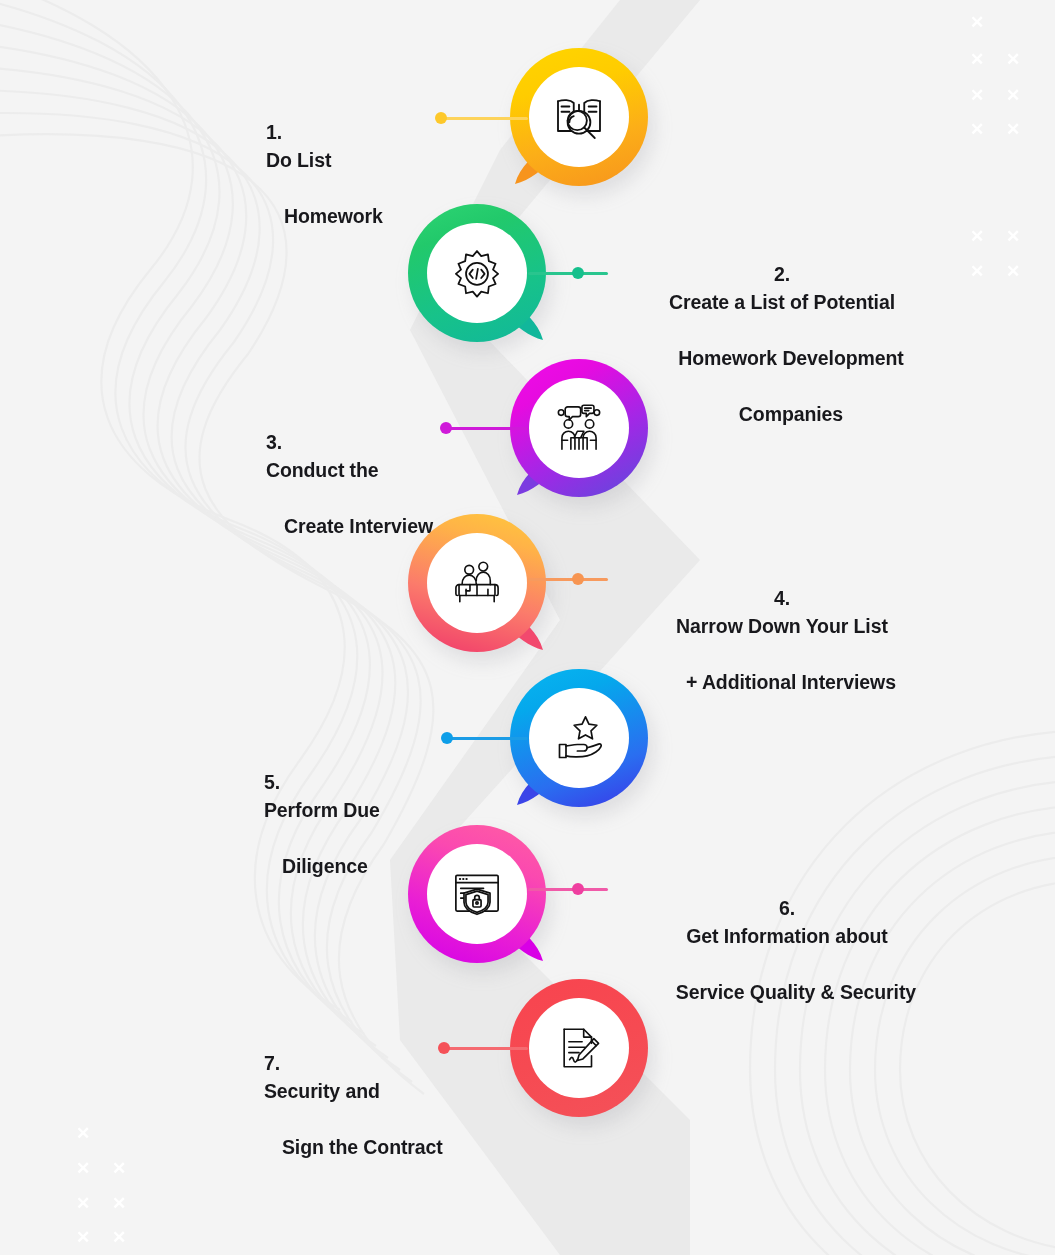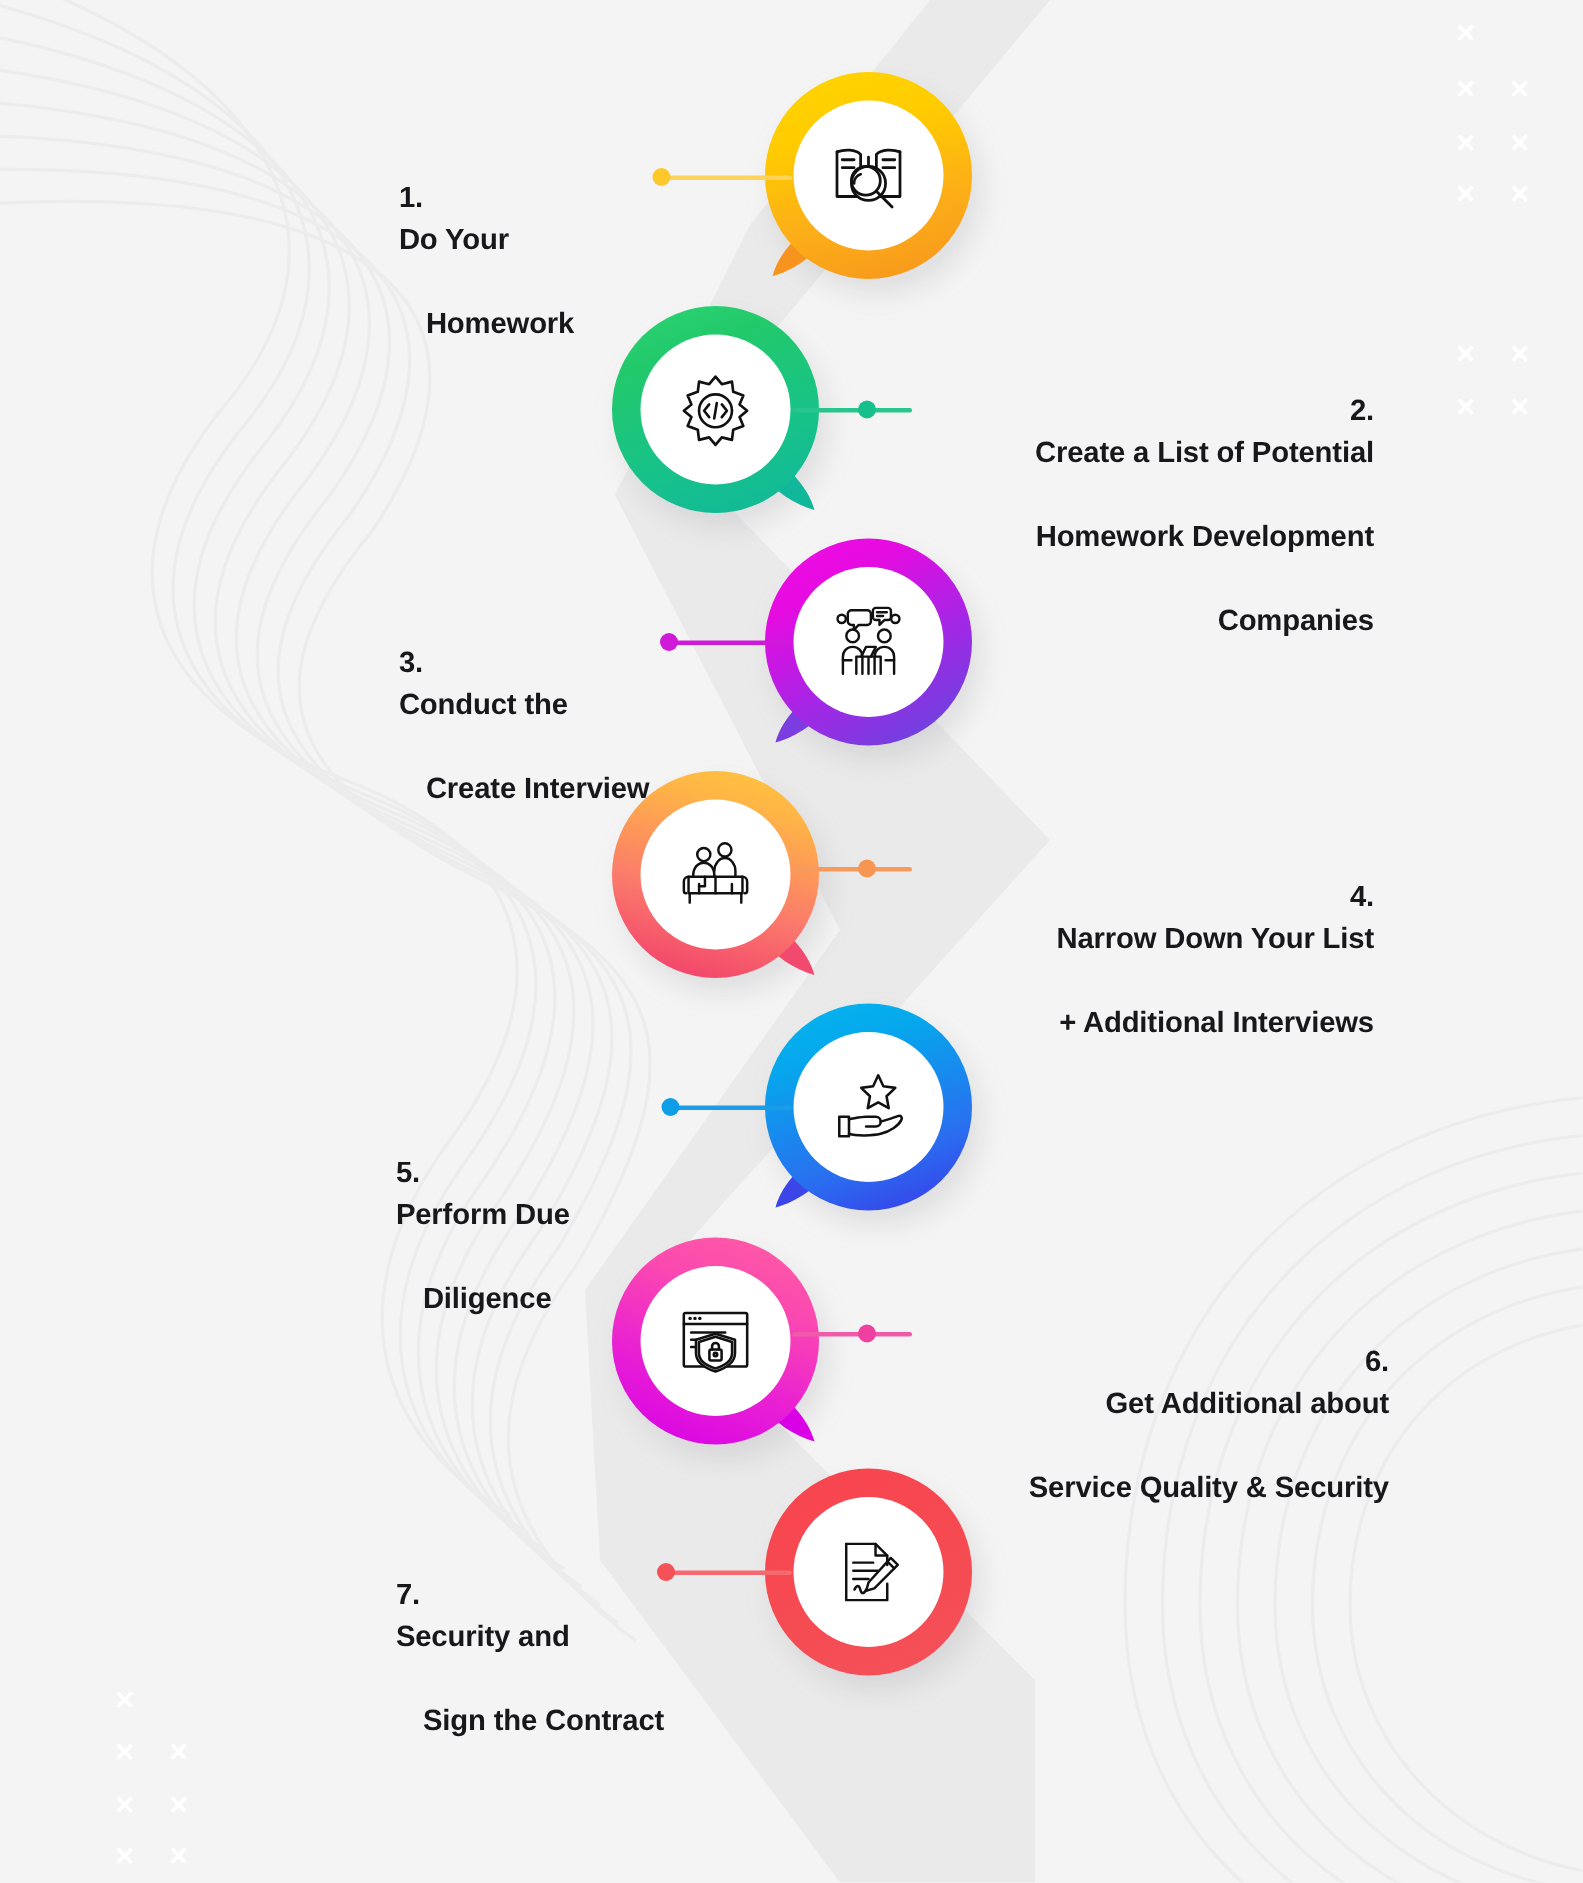--- a/index.html
+++ b/index.html
@@ -52,21 +52,21 @@
 
   .label{
     position:absolute;
     font-size:19.5px;
     font-weight:bold;
     line-height:28px;
     color:#18181c;
     letter-spacing:-.1px;
     white-space:pre;
   }
-  .label.right{text-align:right;}
+  .label.right{text-align:center;}
   .label.left{text-align:left;}
 
   .logo{
     position:absolute;
     right:18px;bottom:28px;
     font-size:25px;
     font-weight:bold;
     letter-spacing:-.6px;
     color:#121214;
     white-space:pre;
@@ -145,21 +145,21 @@
     <span class="xmark" style="left:112px;top:1160px;">✕</span>
     <span class="xmark" style="left:76px;top:1195px;">✕</span>
     <span class="xmark" style="left:112px;top:1195px;">✕</span>
     <span class="xmark" style="left:76px;top:1229px;">✕</span>
     <span class="xmark" style="left:112px;top:1229px;">✕</span>
   </div>
 
   <div class="step" style="left:0;top:0;">
     <div class="label left" style="left:234px;top:90px;width:230px;">
       <span>1.</span>
-      <span>Do Your</span><br>
+      <span>Do List</span><br>
       <span style="display:inline-block;width:18px;"></span><span>Homework</span>
     </div>
     <div class="cdot" style="left:435px;top:112px;background:#fdc82a;"></div>
     <div class="connector" style="left:444px;top:117px;width:84px;background:#fdd35a;"></div>
 
     <div class="node-shadow" style="left:516px;top:58px;"></div>
     <div class="node" style="left:510px;top:48px;">
       <svg class="tail" style="left:4px;top:92px;" width="40" height="46" viewBox="0 0 40 46">
         <path d="M34,2 C20,16 6,26 1,44 C16,40 30,30 38,16 Z" fill="#f7941d"></path>
       </svg>
@@ -317,21 +317,21 @@
           <rect x="27" y="39" width="10" height="9" rx="1.4"></rect>
           <path d="M29.2,39 L29.2,36.4 C29.2,34.9 30.4,33.7 32,33.7 C33.6,33.7 34.8,34.9 34.8,36.4 L34.8,39"></path>
           <circle cx="32" cy="43" r="1.4"></circle>
         </svg>
       </div>
     </div>
     <div class="connector" style="left:528px;top:888px;width:80px;background:#f05aa8;"></div>
     <div class="cdot" style="left:572px;top:883px;background:#ef3fa0;"></div>
     <div class="label right" style="left:616px;top:866px;width:310px;">
       <span>6.</span>
-      <span>Get Additional about</span><br>
+      <span>Get Information about</span><br>
       <span style="display:inline-block;width:18px;"></span><span>Service Quality &amp; Security</span>
     </div>
   </div>
 
   <div class="step" style="left:0;top:0;">
     <div class="label left" style="left:232px;top:1021px;width:250px;">
       <span>7.</span>
       <span>Security and</span><br>
       <span style="display:inline-block;width:18px;"></span><span>Sign the Contract</span>
     </div>

